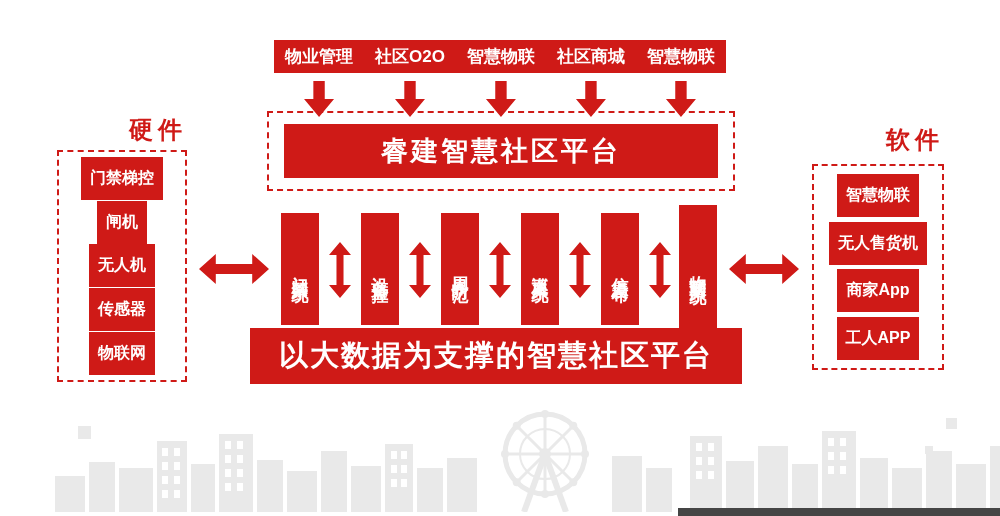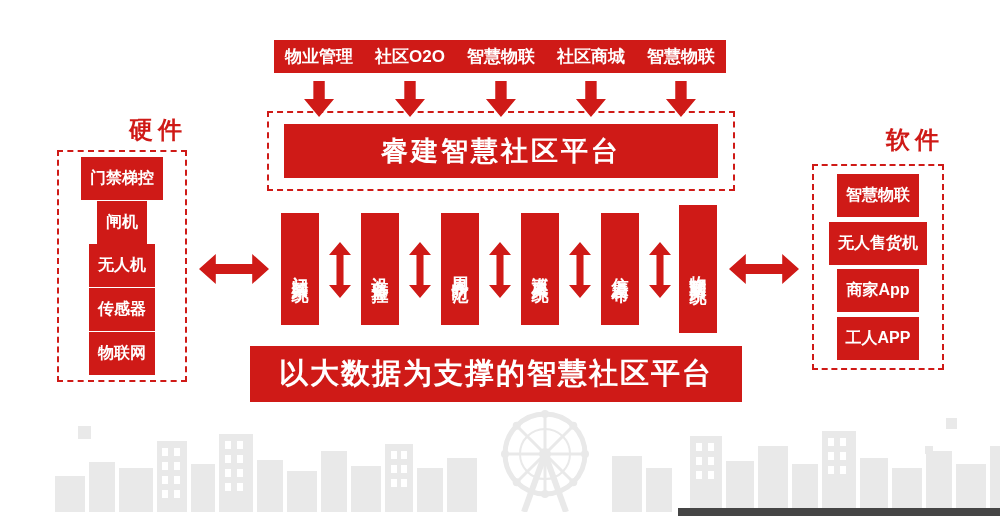--- a/index.html
+++ b/index.html
@@ -26,21 +26,21 @@
     display:flex;flex-direction:column;align-items:center;justify-content:space-evenly;padding:4px 0}
   .side-item{font-size:16px;padding:11px 9px;white-space:nowrap}
 
   .sys{position:absolute;width:38px;writing-mode:vertical-rl;text-orientation:upright;
     font-size:17px;letter-spacing:3px}
   .v2{position:absolute;width:22px;height:56px;
     clip-path:polygon(50% 0,100% 23%,66% 23%,66% 77%,100% 77%,50% 100%,0 77%,34% 77%,34% 23%,0 23%)}
   .h2{position:absolute;width:70px;height:30px;
     clip-path:polygon(0 50%,24% 0,24% 33%,76% 33%,76% 0,100% 50%,76% 100%,76% 67%,24% 67%,24% 100%)}
 
-  .banner{position:absolute;left:250px;top:346px;width:492px;height:56px;font-size:29px;letter-spacing:2px}
+  .banner{position:absolute;left:250px;top:328px;width:492px;height:56px;font-size:29px;letter-spacing:2px}
 
   .skyline{position:absolute;left:0;bottom:4px;width:1000px;height:104px}
   .fillp{fill:var(--skyline,#e9e9e9)}
   .strokep{stroke:var(--skyline,#e9e9e9);fill:none}
   .winp{fill:#fff}
   .darkbar{position:absolute;right:0;bottom:0;width:322px;height:8px;background:#454545}
 </style>
 </head>
 <body>
 

